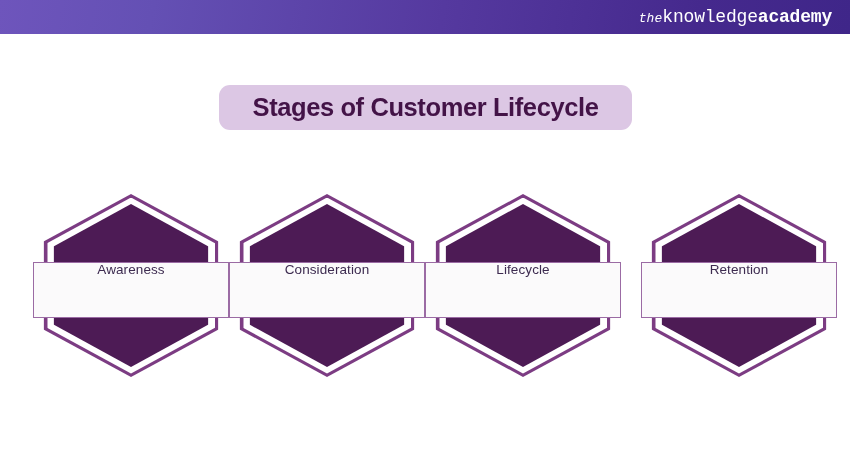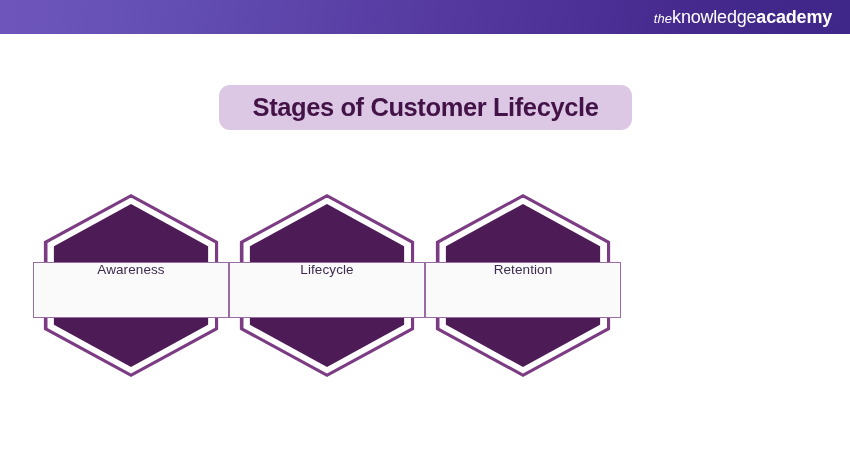--- a/index.html
+++ b/index.html
@@ -24,21 +24,21 @@
     height: 34px;
     background: linear-gradient(100deg, #6E55BC 0%, #6450B4 18%, #55399F 52%, #45298D 82%, #3F2689 100%);
   }
   .brand-logo {
     position: absolute;
     right: 18px;
     top: 50%;
     transform: translateY(-50%);
     color: #ffffff;
     white-space: nowrap;
-    font-family: Liberation Sans, sans-serif;
+    font-family: Liberation Mono, monospace;
     letter-spacing: .1px;
     margin-left: 15px;
   }
   .brand-the {
     font-style: italic;
     font-size: 13px;
     font-weight: 400;
   }
   .brand-knowledge {
     font-size: 18px;
@@ -83,21 +83,21 @@
   }
   .stage {
     position: absolute;
     top: 0;
     width: 196px;
     height: 205px;
   }
   .stage:nth-of-type(1) { left: 33px; }
   .stage:nth-of-type(2) { left: 229px; }
   .stage:nth-of-type(3) { left: 425px; }
-  .stage:nth-of-type(4) { left: 621px; }
+  .stage:nth-of-type(4) { left: 641px; }
 
   
   .hex-ring {
     position: absolute;
     left: 50%;
     top: 4px;
     transform: translateX(-50%);
     width: 175px;
     height: 183px;
     background: #7C3C83;
@@ -168,20 +168,29 @@
   <div class="stage">
     <div class="hex-ring">
       <div class="hex-ring-inner"></div>
     </div>
     <div class="hex-fill"></div>
     <div class="stage-band">
       <span class="stage-label">Awareness</span>
     </div>
   </div>
 
+  <div class="stage">
+    <div class="hex-ring">
+      <div class="hex-ring-inner"></div>
+    </div>
+    <div class="hex-fill"></div>
+    <div class="stage-band">
+      <span class="stage-label">Consideration</span>
+    </div>
+  </div>
 
   <div class="stage">
     <div class="hex-ring">
       <div class="hex-ring-inner"></div>
     </div>
     <div class="hex-fill"></div>
     <div class="stage-band">
       <span class="stage-label">Lifecycle</span>
     </div>
   </div>

